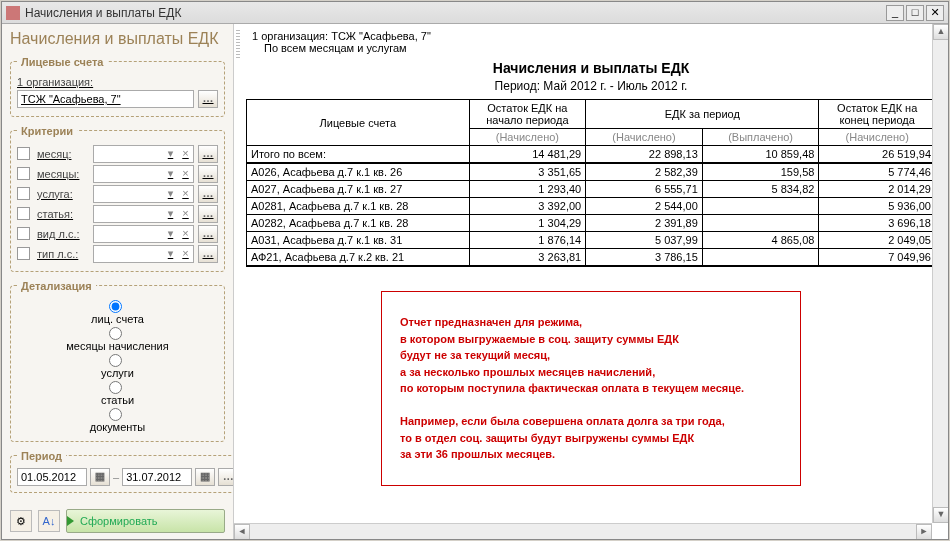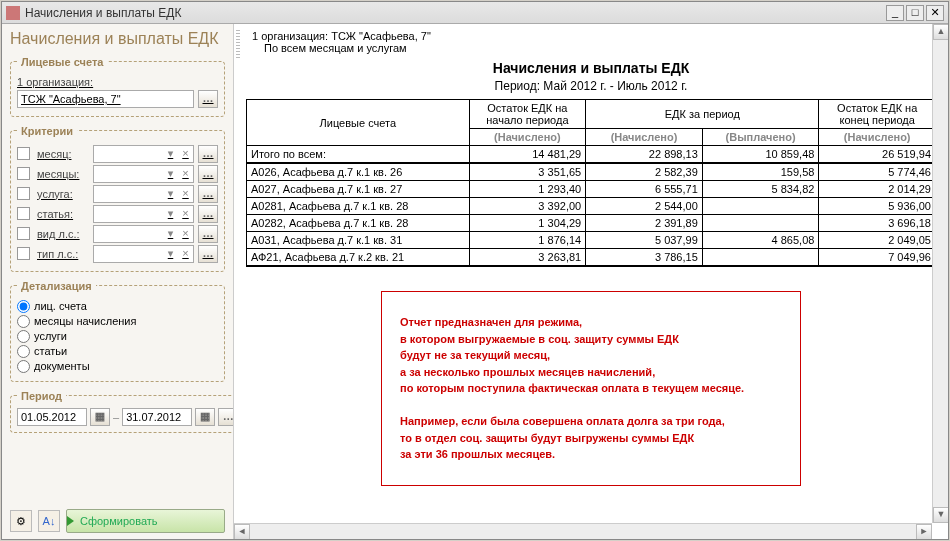--- a/index.html
+++ b/index.html
@@ -15,40 +15,40 @@
 fieldset { border: 1px dashed #b5a178; border-radius: 4px; margin-bottom: 8px; padding: 6px 6px 6px 6px; }
 legend { color: #9c8257; font-size: 11px; font-weight: bold; padding: 0 4px; }
 .row { display: flex; align-items: center; margin: 2px 0; gap: 4px; text-decoration: underline; }
 .row label { flex: 0 0 auto; color: #444; }
 .row input[type=text] { flex: 1; height: 18px; border: 1px solid #aaa; padding: 1px 3px; font-size: 11px; background: #fff; }
 .dots { width: 20px; height: 18px; border: 1px solid #aaa; background: linear-gradient(#fff,#e6e0d4); text-align: center; line-height: 15px; cursor: pointer; font-weight: bold; color: #666; }
 .chk { width: 13px; height: 13px; border: 1px solid #999; background: #fff; display: inline-block; margin-right: 3px; }
 .crit-label { flex: 0 0 52px; color: #444; }
 .crit-input { flex: 1; height: 18px; border: 1px solid #aaa; background: #fff; display: flex; align-items: center; justify-content: flex-end; }
 .crit-input .dd, .crit-input .x { width: 15px; height: 16px; text-align: center; line-height: 14px; color: #888; cursor: pointer; }
-.radio-row { display: flex; align-items: center; margin: 2px 0; }
+.radio-row { display: flex; align-items: center; margin: 2px 0; flex-direction: column; }
 .radio-row input { margin-right: 4px; }
 .period-row { display: flex; align-items: center; gap: 3px; }
 .period-row input { width: 70px; height: 18px; border: 1px solid #aaa; text-align: left; padding: 1px 3px; font-size: 11px; }
 .period-row .sep { color: #888; }
 .bottom-bar { display: flex; align-items: center; gap: 6px; margin-top: auto; padding-top: 6px; }
 .tool-btn { width: 22px; height: 22px; border: 1px solid #bbb; background: #f5f0e6; text-align: center; line-height: 20px; cursor: pointer; font-size: 11px; }
 .run-btn { flex: 1; height: 24px; border: 1px solid #9a8; background: linear-gradient(#e8f5d8,#c8e4a8); display: flex; align-items: center; justify-content: flex-start; gap: 6px; cursor: pointer; border-radius: 2px; color: #2a5; font-size: 11px; }
 .run-btn .tri { width: 0; height: 0; border-left: 7px solid #393; border-top: 5px solid transparent; border-bottom: 5px solid transparent; }
 .main { flex: 1; background: #fff; position: relative; display: flex; flex-direction: column; }
 .report { padding: 6px 12px 6px 12px; overflow: auto; flex: 1; }
 .grip { position:absolute; left:2px; top:6px; width:4px; height:30px; background:repeating-linear-gradient(#bbb,#bbb 1px,transparent 1px,transparent 3px); }
 .rpt-sub { font-size: 11px; color: #000; margin-left: 6px; }
 .rpt-title { text-align: center; font-weight: bold; font-size: 14px; margin-top: 6px; }
 .rpt-period { text-align: center; font-size: 12px; margin: 3px 0 6px 0; }
 table.data { border-collapse: collapse; width: 100%; table-layout: fixed; }
 table.data th, table.data td { border: 1px solid #000; padding: 2px 4px; font-size: 11px; }
 table.data th { font-weight: normal; background: #fff; }
 table.data .hdr1 { font-weight: normal; text-align: center; }
-table.data .subhdr { color: #888; font-style: normal; font-weight: bold; }
+table.data .subhdr { color: #888; font-style: normal; }
 table.data td.num { text-align: right; font-family: Liberation Sans, sans-serif; }
 table.data td.lbl { text-align: left; }
 table.data tr.total td { border-bottom: 2px solid #000; }
 table.data tr.last td { border-bottom: 2px solid #000; }
 .note-box { border: 1.5px solid #c00; margin: 24px auto 0 auto; padding: 22px 18px; width: 420px; color: #c00; font-weight: bold; font-size: 11px; line-height: 1.5; }
 .scrollbar-v { position: absolute; right: 0; top: 0; bottom: 16px; width: 16px; background: #eee; border-left: 1px solid #ccc; }
 .scrollbar-h { position: absolute; left: 0; right: 16px; bottom: 0; height: 16px; background: #eee; border-top: 1px solid #ccc; }
 .sb-btn { position: absolute; width: 16px; height: 16px; background: linear-gradient(#fff,#ddd); border: 1px solid #bbb; text-align: center; line-height: 12px; font-size: 9px; color: #666; }
 </style>
 </head>

